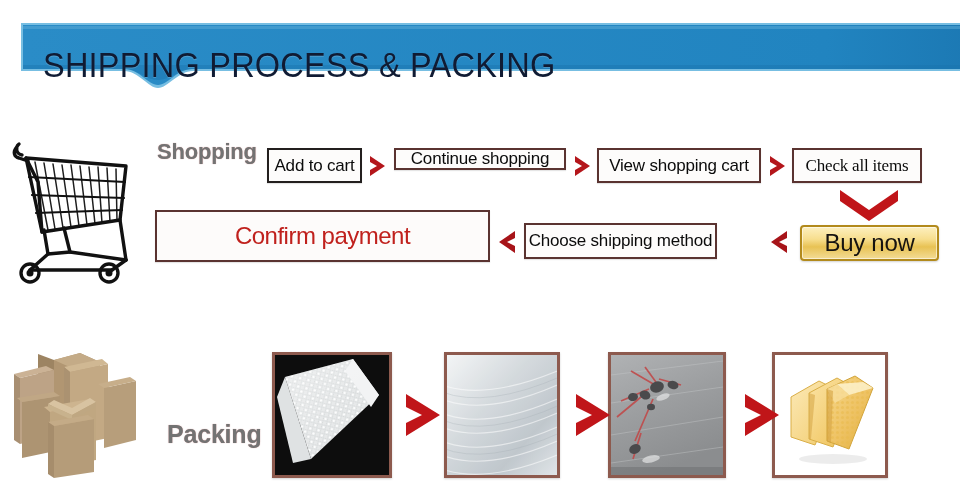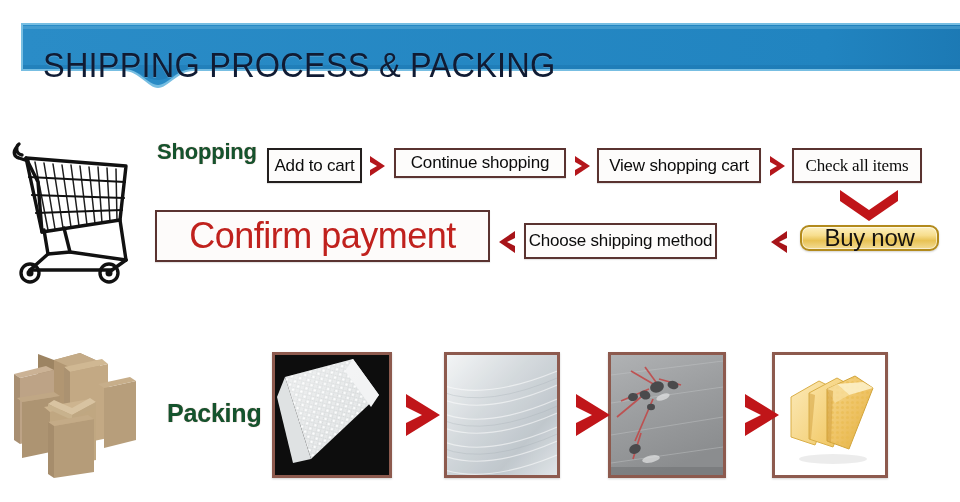--- a/index.html
+++ b/index.html
@@ -43,35 +43,35 @@
   
   .cart-icon {
     position: absolute;
     left: 8px; top: 136px;
     width: 130px; height: 148px;
   }
 
   
   .sec-label {
     position: absolute;
-    color: #14532d;
+    color: #737373;
     font-weight: bold;
     font-family: "Liberation Sans", sans-serif;
     line-height: 1.04;
     letter-spacing: -0.2px;
   }
   #shopping-process-label {
     left: 157px;
     top: 141px;
     font-size: 22px;
     text-shadow: 0 0 1px rgba(158,33,33,.5);
   }
   #packing-label {
     left: 167px;
-    top: 400px;
+    top: 421px;
     font-size: 25px;
     text-shadow: 0 0 1px rgba(158,33,33,.5);
   }
 
   
   .flow-box {
     position: absolute;
     box-sizing: border-box;
     background: #fdfcfb;
     border: 2px solid #5a3330;
@@ -81,52 +81,52 @@
     font-family: "Liberation Sans", sans-serif;
     font-size: 17px;
     color: #0b0b0b;
     white-space: nowrap;
     letter-spacing: -0.2px;
     box-shadow: 0 1px 1px rgba(0,0,0,.10);
   }
   .flow-box.dark-border { border-color: #231f1e; }
 
   #box-add-to-cart        { left: 267px; top: 148px; width: 95px;  height: 35px; text-align: right; }
-  #box-continue-shopping  { left: 394px; top: 148px; width: 172px; height: 30px; }
+  #box-continue-shopping  { left: 394px; top: 148px; width: 172px; height: 22px; }
   #box-view-cart          { left: 597px; top: 148px; width: 164px; height: 35px; }
   #box-check-items        { left: 792px; top: 148px; width: 130px; height: 35px; font-family: Liberation Serif, serif; }
   #box-choose-shipping    { left: 524px; top: 223px; width: 193px; height: 36px; }
 
   
   #box-confirm-payment {
     position: absolute;
     left: 155px; top: 210px;
     width: 335px; height: 52px;
     box-sizing: border-box;
     background: #fdfbfa;
     border: 2px solid #5a3330;
     display: flex;
     align-items: center;
     justify-content: center;
     font-family: "Liberation Sans", sans-serif;
-    font-size: 36px;
+    font-size: 24px;
     color: #c0211d;
     white-space: nowrap;
     letter-spacing: -0.5px;
     box-shadow: 0 1px 1px rgba(0,0,0,.10);
   }
 
   
   #btn-buy-now {
     position: absolute;
     left: 800px; top: 225px;
-    width: 139px; height: 26px;
+    width: 139px; height: 36px;
     box-sizing: border-box;
     border: 2px solid #b28a1c;
-    border-radius: 9px;
+    border-radius: 4px;
     background: linear-gradient(to bottom, #fdf0bf 0%, #f7de8e 38%, #e8c254 62%, #f3dc96 100%);
     display: flex;
     align-items: center;
     justify-content: center;
     font-family: "Liberation Sans", sans-serif;
     font-size: 24px;
     color: #161310;
     letter-spacing: -0.3px;
     box-shadow: inset 0 0 0 1px rgba(255,255,255,.55), 0 1px 2px rgba(0,0,0,.18);
   }

